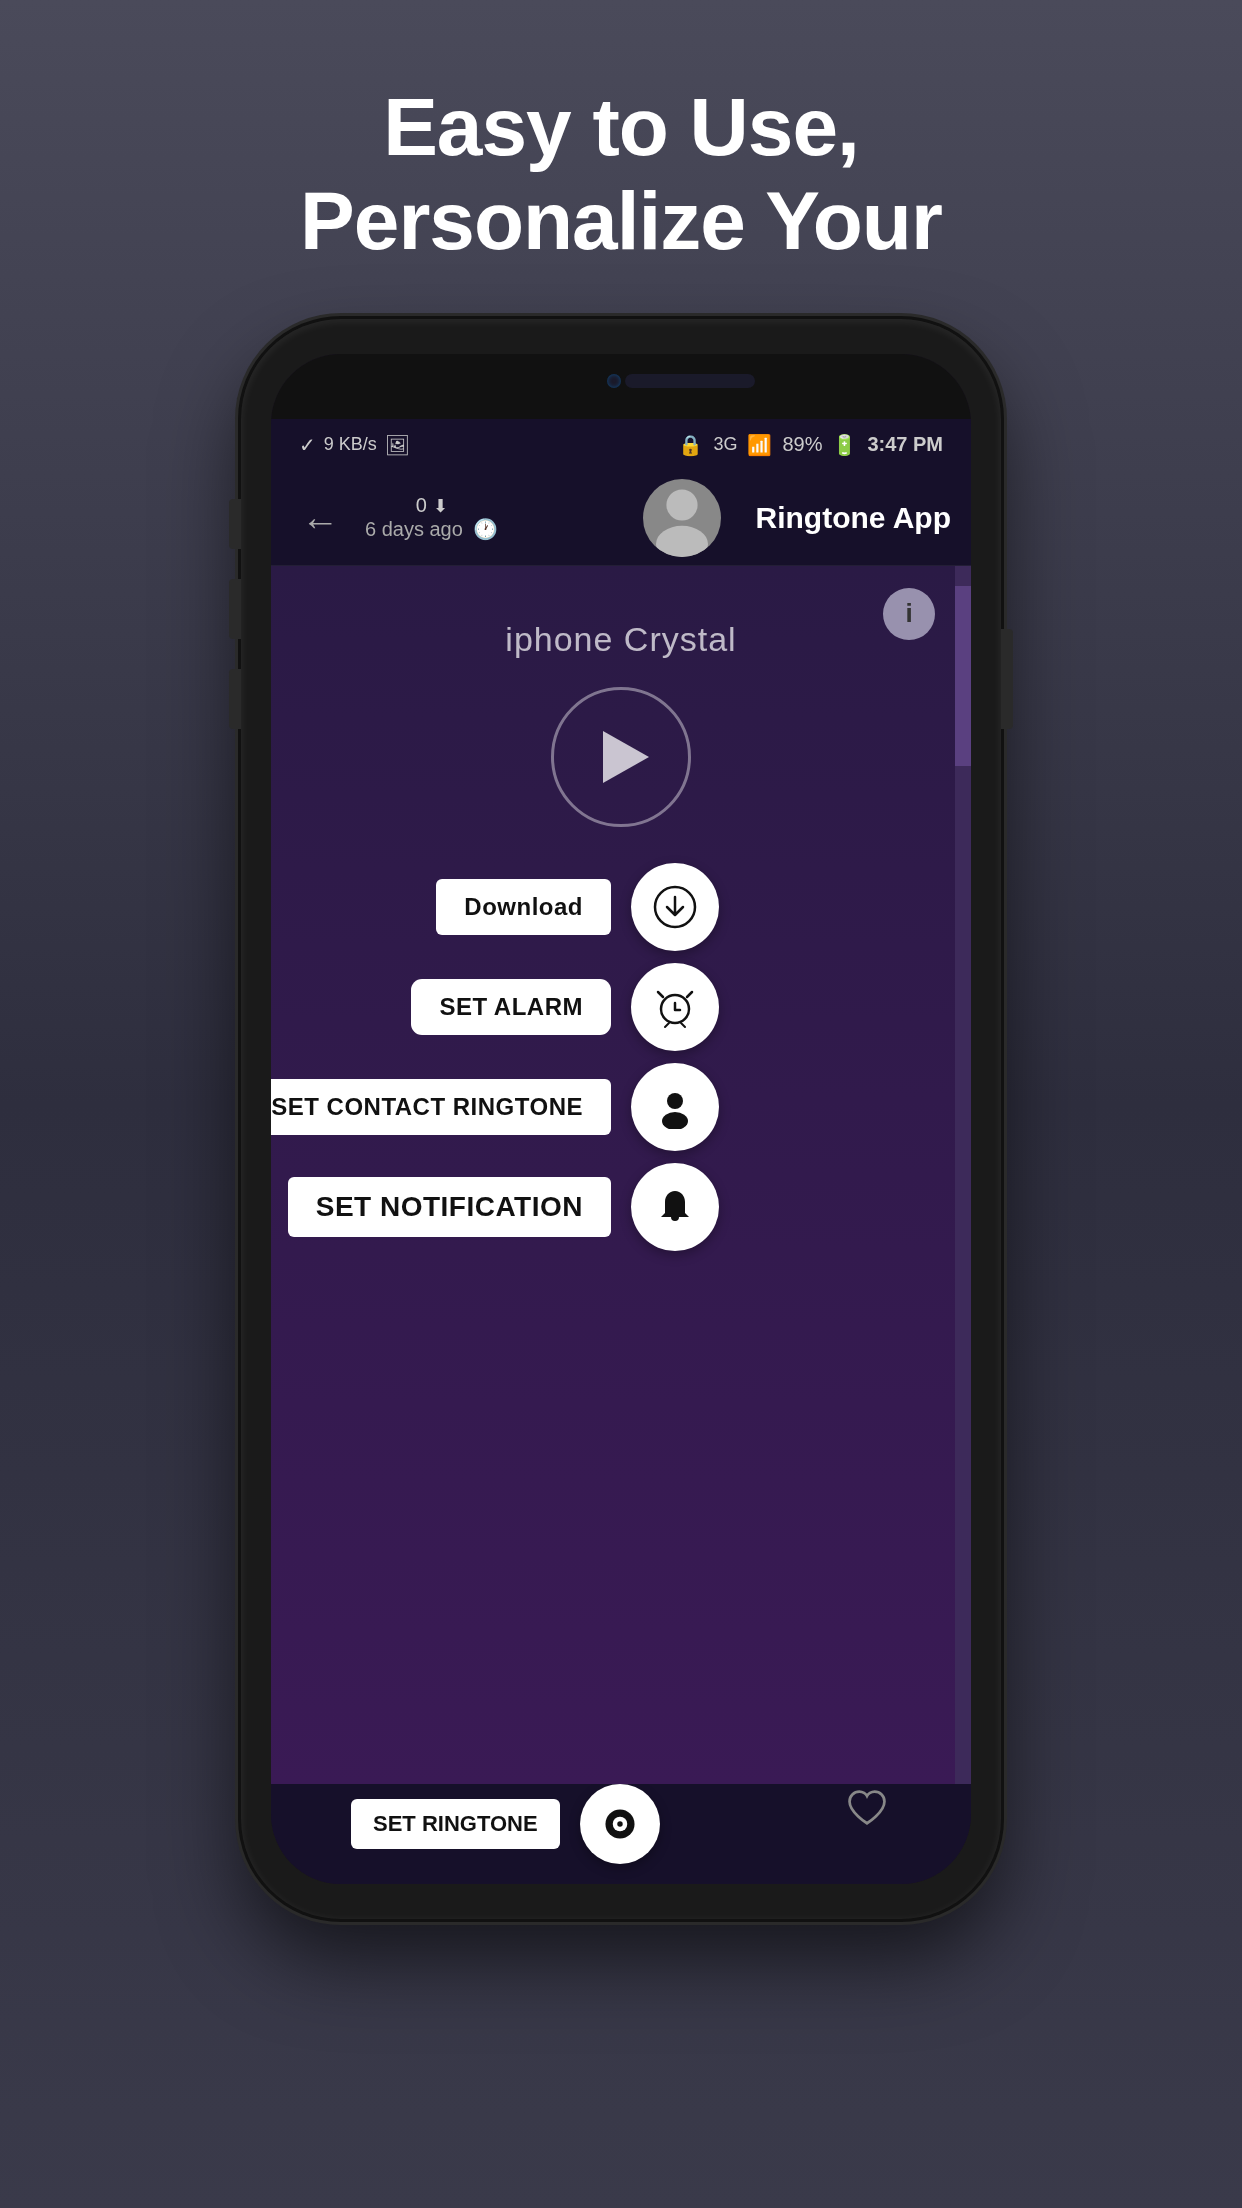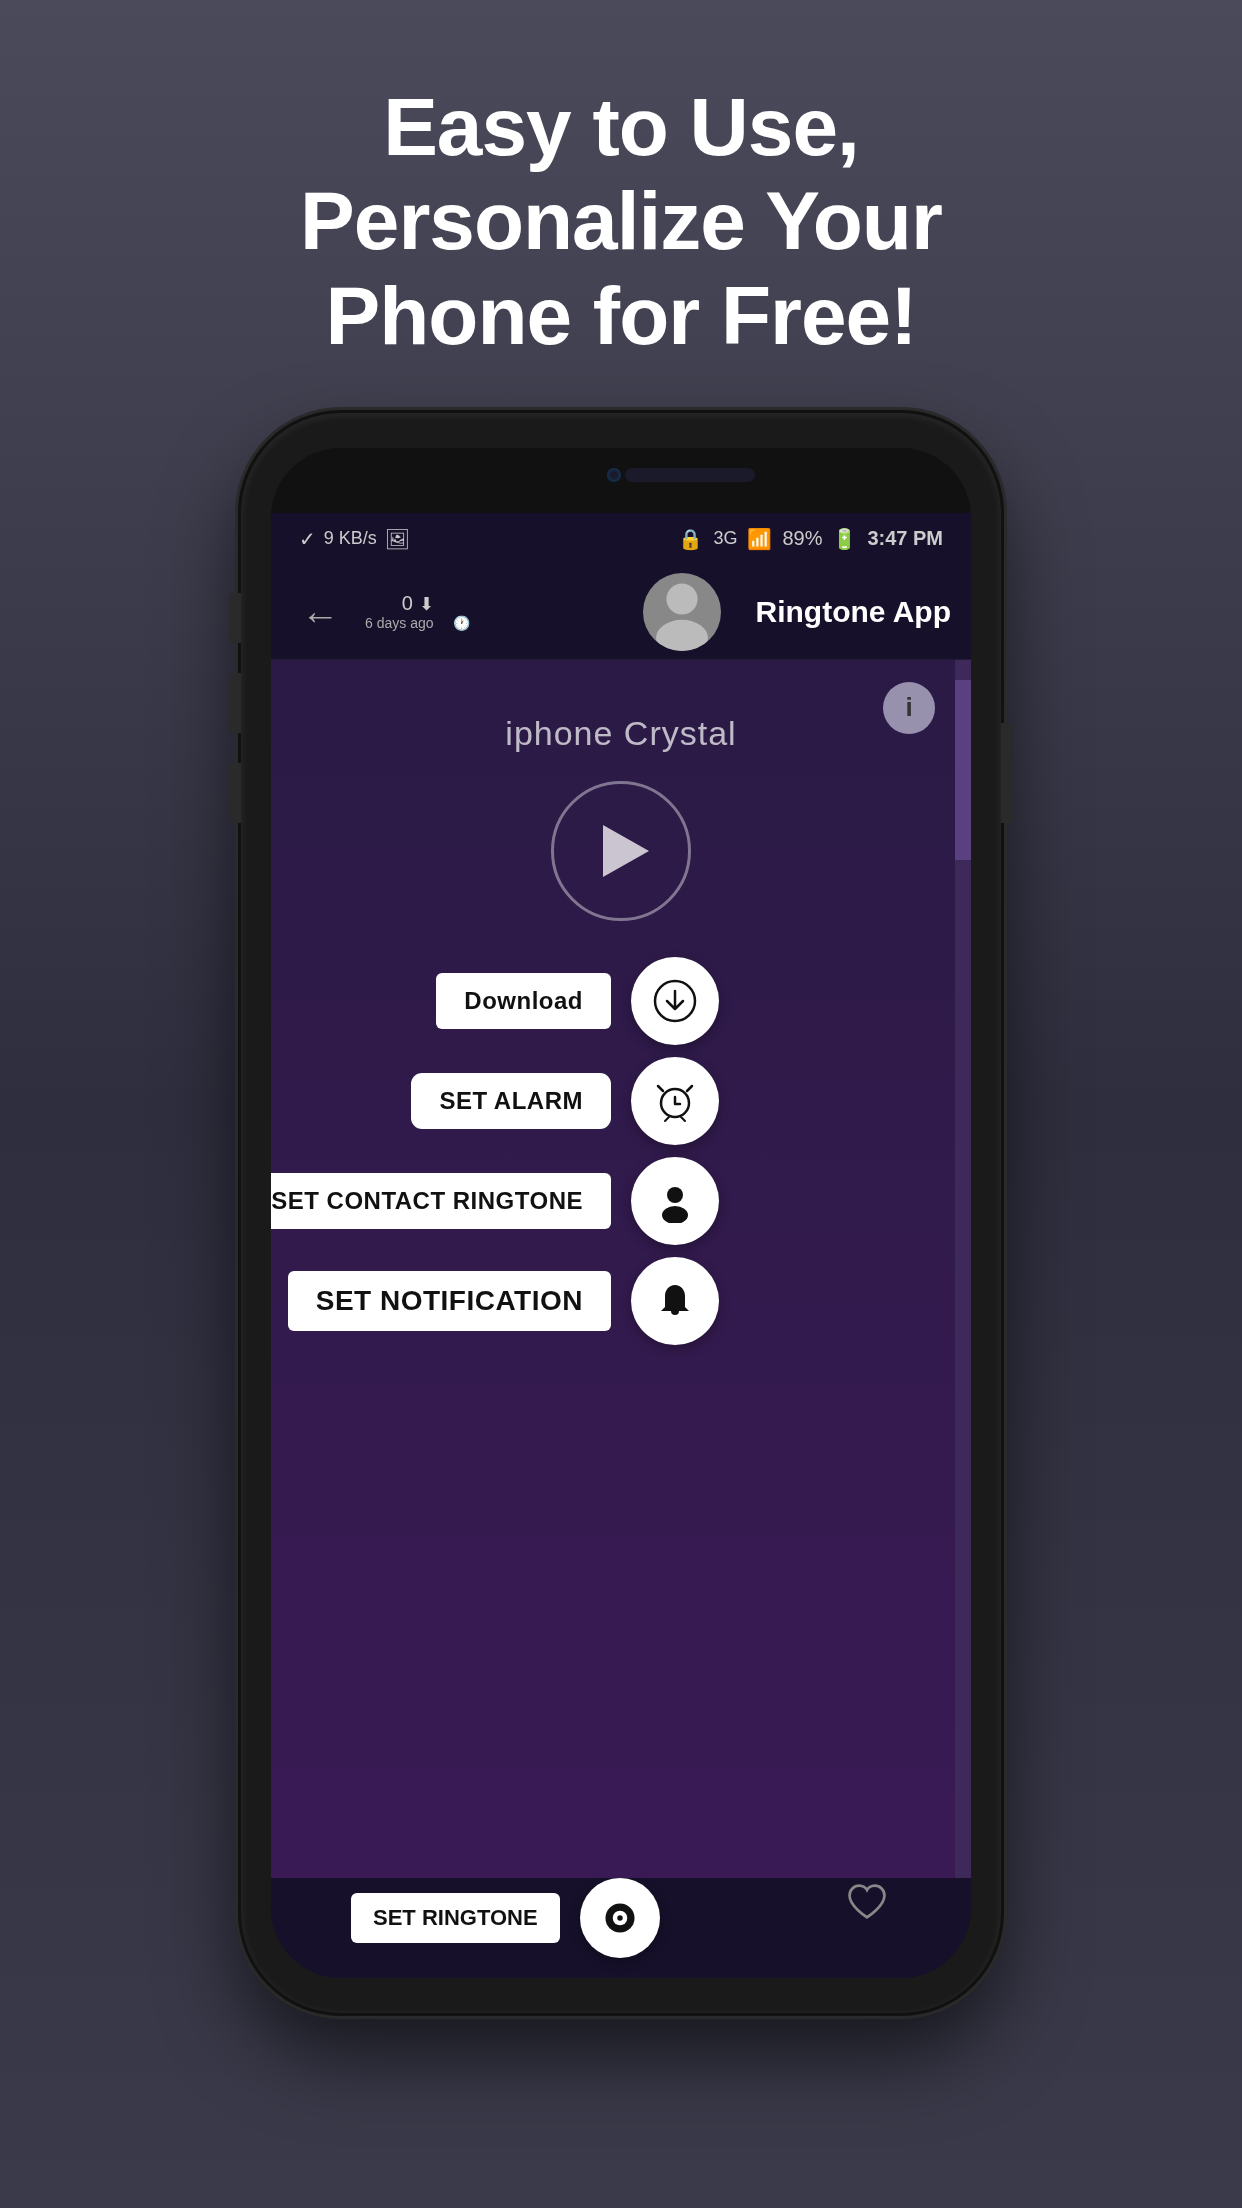--- a/index.html
+++ b/index.html
@@ -15,21 +15,20 @@
       overflow: hidden;
       position: relative;
     }
   </style>
 </head>
 <body>
 
 <div style="color:#fff;font-size:82px;font-weight:800;text-align:center;line-height:1.15;padding:80px 80px 50px 80px;letter-spacing:-1px;">
   <span>Easy to Use,</span><br>
   <span>Personalize Your</span><br>
-  <span>Phone for Free!</span>
 </div>
 
 <div style="width:760px;height:1600px;background:#1a1a1a;border-radius:100px;position:relative;display:flex;align-items:center;justify-content:center;box-shadow:0 0 0 3px #111,0 0 0 6px #2a2a2a,inset 0 2px 10px rgba(255,255,255,0.08),0 40px 80px rgba(0,0,0,0.6);flex-shrink:0;">
 
   <div style="position:absolute;left:-12px;top:260px;width:12px;height:60px;background:#2a2a2a;border-radius:4px 0 0 4px;"></div>
   <div style="position:absolute;left:-12px;top:350px;width:12px;height:60px;background:#2a2a2a;border-radius:4px 0 0 4px;"></div>
   <div style="position:absolute;left:-12px;top:180px;width:12px;height:50px;background:#2a2a2a;border-radius:4px 0 0 4px;"></div>
   <div style="position:absolute;right:-12px;top:310px;width:12px;height:100px;background:#2a2a2a;border-radius:0 4px 4px 0;"></div>
 
   <div style="width:700px;height:1530px;background:#1c1228;border-radius:70px;overflow:hidden;position:relative;display:flex;flex-direction:column;">
@@ -57,21 +56,21 @@
 
     <div style="background:#16102a;height:95px;display:flex;align-items:center;padding:0 20px;gap:12px;flex-shrink:0;border-bottom:1px solid rgba(255,255,255,0.06);">
       <div style="color:#aaa;font-size:38px;cursor:pointer;padding:6px 10px;">
         <span>←</span>
       </div>
       <div style="display:flex;flex-direction:column;align-items:center;margin-left:4px;">
         <div style="font-size:20px;color:#ccc;display:flex;align-items:center;gap:6px;">
           <span>0</span>
           <span style="font-size:18px;">⬇</span>
         </div>
-        <div style="font-size:14px;color:#aaa;display:flex;align-items:center;gap:20px;">
+        <div style="font-size:20px;color:#aaa;display:flex;align-items:center;gap:11px;">
           <span>6 days ago</span>
           <span>🕐</span>
         </div>
       </div>
       <div style="flex:1;"></div>
       <div style="width:78px;height:78px;border-radius:50%;background:#888;display:flex;align-items:center;justify-content:center;overflow:hidden;">
         <svg viewBox="0 0 60 60" width="78" height="78" fill="#bbb">
           <circle cx="30" cy="20" r="12"></circle>
           <ellipse cx="30" cy="50" rx="20" ry="14"></ellipse>
         </svg>

